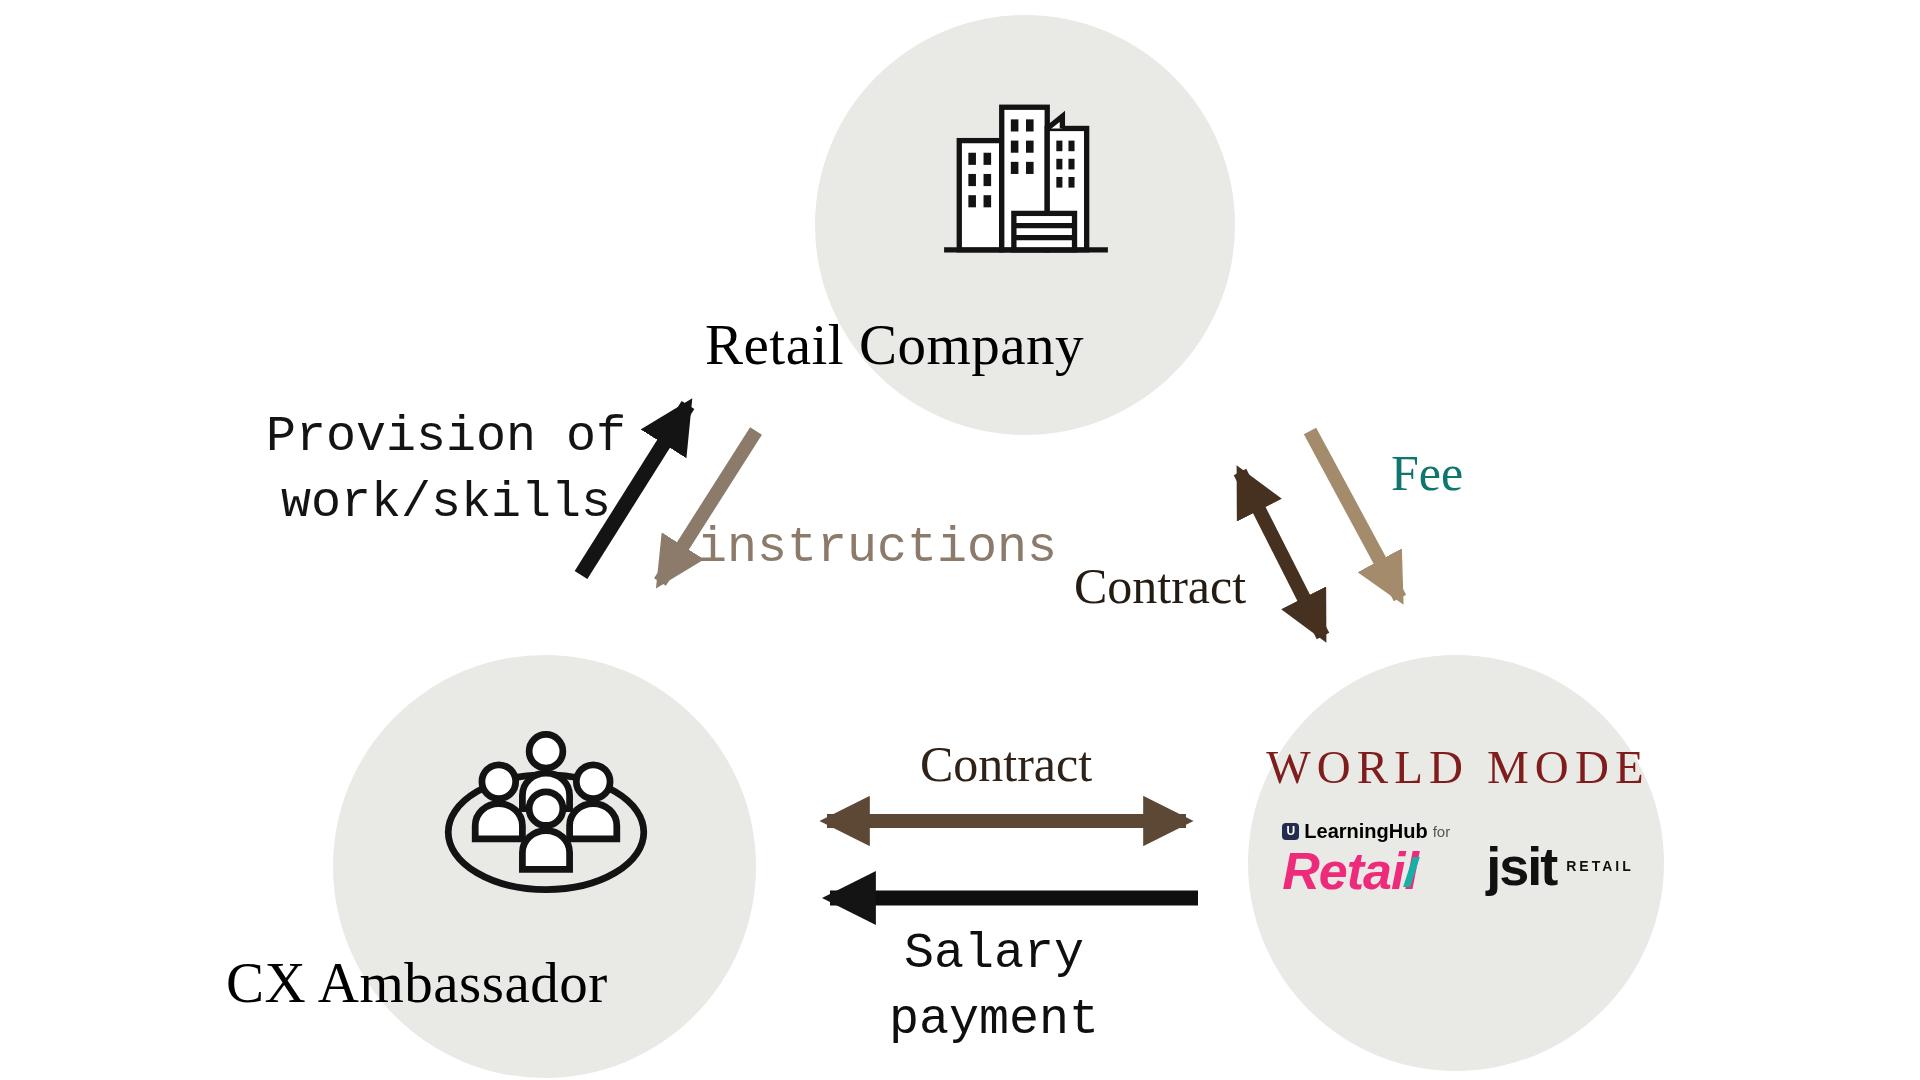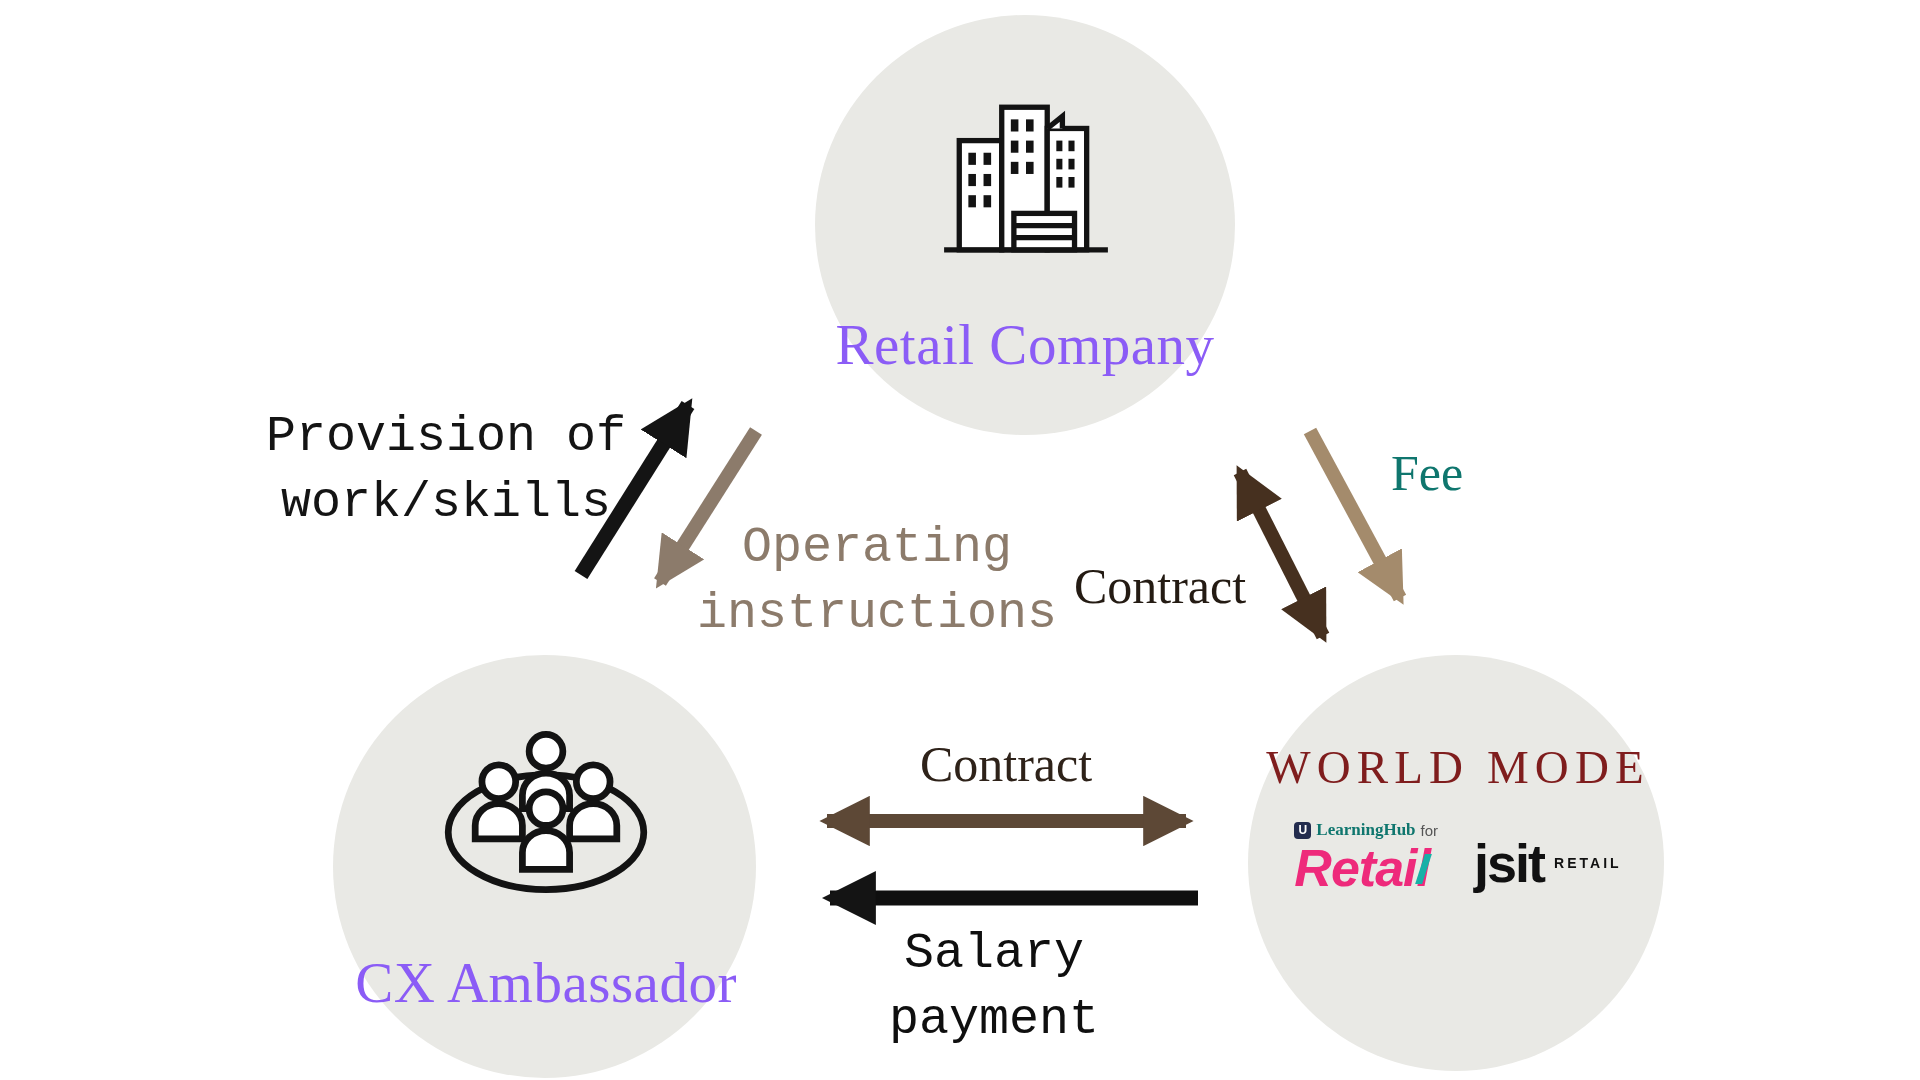--- a/index.html
+++ b/index.html
@@ -22,23 +22,23 @@
   .circle-left  { left: 333px;  top: 655px; width: 423px; height: 423px; }
   .circle-right { left: 1248px; top: 655px; width: 416px; height: 416px; }
 
   .icon-wrap { position: absolute; }
   .building-icon-wrap { left: 935px; top: 78px;  width: 182px; height: 198px; }
   .team-icon-wrap     { left: 428px; top: 705px; width: 236px; height: 214px; }
   .icon-wrap svg { width: 100%; height: 100%; display: block; }
 
   .node-label {
     position: absolute;
-    text-align: center;
+    text-align: left;
     font-size: 57px;
-    color: #8b5cf6;
+    color: #000000;
     letter-spacing: 0.5px;
   }
   .label-retail { left: 705px; top: 312px; width: 640px; }
   .label-cx     { left: 226px; top: 950px; width: 640px; }
 
   .edge-label {
     position: absolute;
     text-align: center;
     font-size: 50px;
     line-height: 1.32;
@@ -79,21 +79,21 @@
     width: 17px; height: 17px;
     background: #232c4e;
     border-radius: 4px;
     color: #ffffff;
     font-size: 12px;
     font-weight: bold;
     line-height: 17px;
     text-align: center;
     display: inline-block;
   }
-  .lh-name { font-size: 17px; font-weight: bold; color: #0f766e; font-family: Liberation Serif, serif; }
+  .lh-name { font-size: 20px; font-weight: bold; color: #000000; }
   .lh-for  { font-size: 15px; color: #555; }
   .retail-logo {
     position: relative;
     font-size: 52px;
     font-weight: bold;
     font-style: italic;
     color: #ee2a7b;
     letter-spacing: -1px;
     line-height: 1.0;
     margin-top: 2px;
@@ -219,21 +219,20 @@
       </div>
     </div>
   </div>
 
   <div class="edge-label lbl-provision">
     <span>Provision of</span>
     <span>work/skills</span>
   </div>
 
   <div class="edge-label lbl-operating">
-    <span>Operating</span>
     <span>instructions</span>
   </div>
 
   <div class="edge-label lbl-contract-top">Contract</div>
 
   <div class="edge-label lbl-fee">Fee</div>
 
   <div class="edge-label lbl-contract-bottom">Contract</div>
 
   <div class="edge-label lbl-salary">

